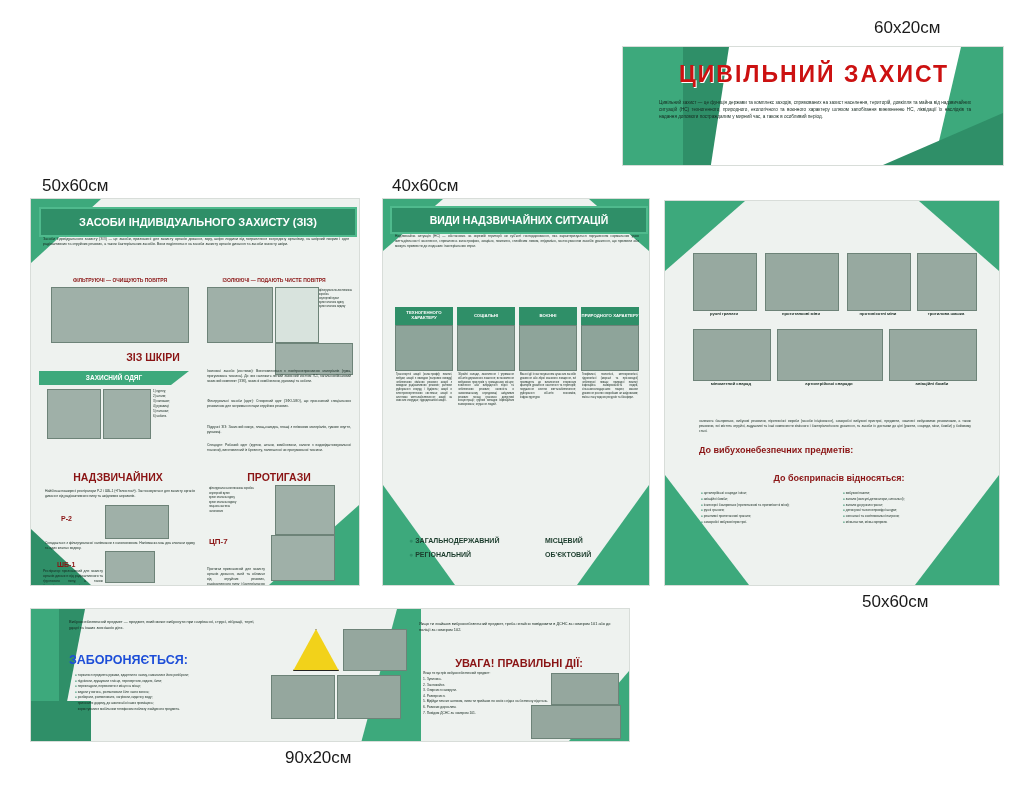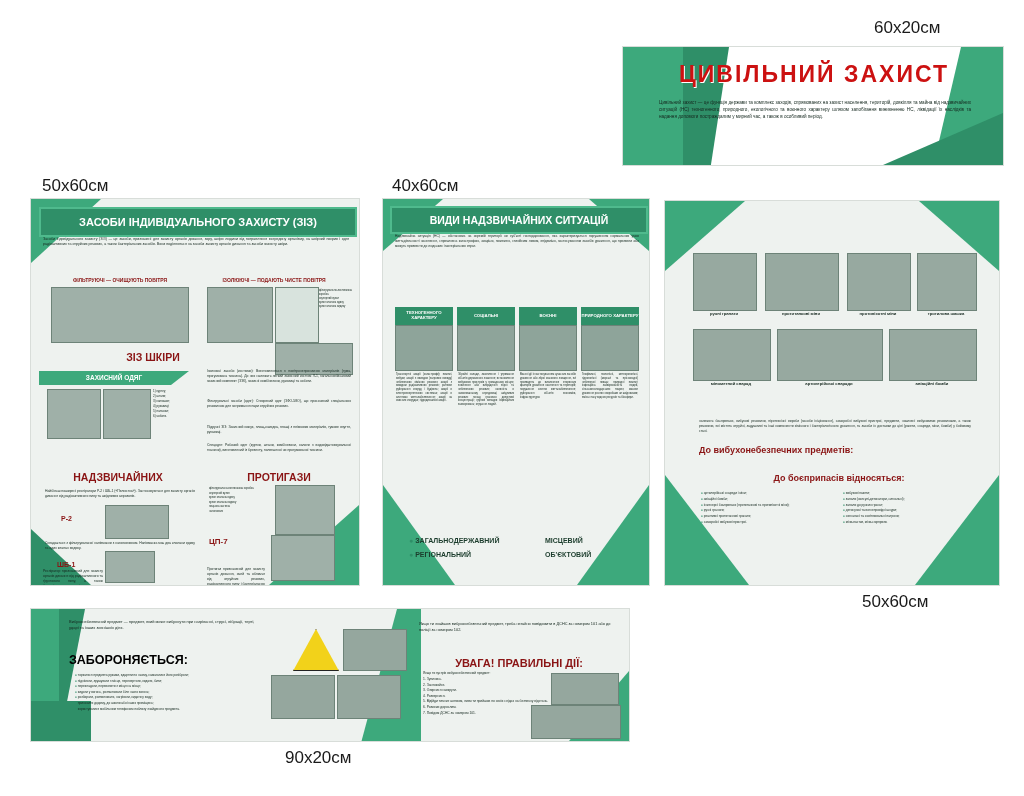--- a/index.html
+++ b/index.html
@@ -73,21 +73,21 @@
   #board-vn .hdr{position:absolute;left:26px;top:10px;width:286px;height:34px;background:#2f8f68;border:2px solid #4fba8d;}
   #board-vn .hdr span{display:block;text-align:center;color:#ffffff;font-weight:bold;font-size:10px;line-height:1.35;padding-top:4px;}
   #board-vn .item{position:absolute;background:#97a9a0;border:1px solid #6d8378;}
   #board-vn .cap{position:absolute;text-align:center;font-size:4.2px;font-weight:bold;color:#15281f;line-height:1.2;}
   #board-vn .red{position:absolute;color:#8a1414;font-weight:bold;font-size:9px;}
   #board-vn .par{position:absolute;font-size:3.3px;line-height:1.5;color:#15281f;text-align:justify;}
 
   
   #board-zb{left:30px;top:608px;width:600px;height:134px;background:#eef2ef;border:1px solid #d8ddd9;}
   #board-zb .lead{position:absolute;left:38px;top:10px;width:190px;font-size:4px;line-height:1.5;color:#15281f;}
-  #board-zb .big{position:absolute;left:38px;top:44px;color:#000000;font-weight:bold;font-size:12.5px;}
+  #board-zb .big{position:absolute;left:38px;top:44px;color:#1d4ed8;font-weight:bold;font-size:12.5px;}
   #board-zb .li{position:absolute;left:44px;width:188px;font-size:3.2px;line-height:1.75;color:#15281f;}
   #board-zb .warn{position:absolute;left:388px;top:12px;width:200px;font-size:3.9px;line-height:1.5;color:#15281f;}
   #board-zb .attn{position:absolute;left:388px;top:48px;width:200px;text-align:center;color:#8a1414;font-weight:bold;font-size:11px;}
   #board-zb .steps{position:absolute;left:392px;top:64px;width:160px;font-size:3.3px;line-height:1.7;color:#15281f;}
   #board-zb .ph{position:absolute;background:#95a79e;border:1px solid #6d8378;}
 </style>
 </head>
 <body>
 
 <div class="dim-label" style="left:874px;top:18px;">60x20см</div>

